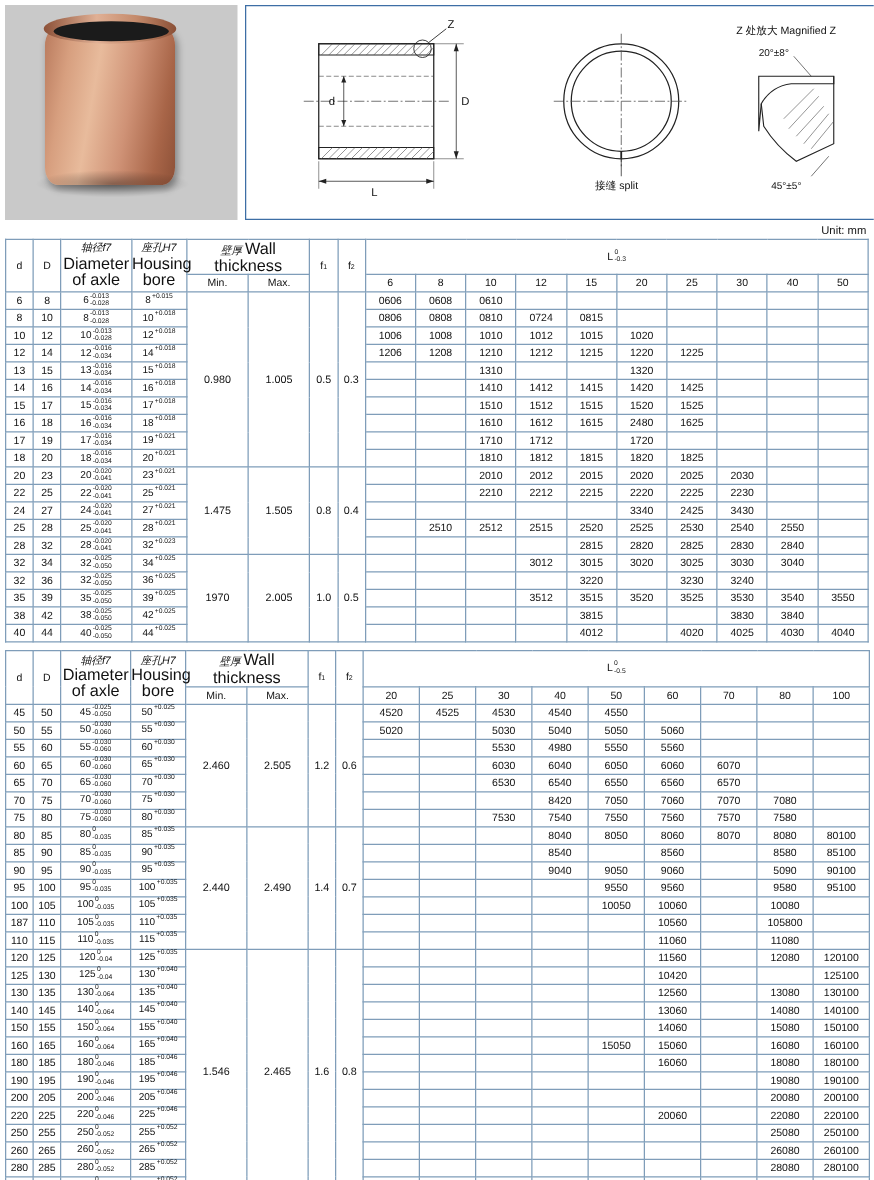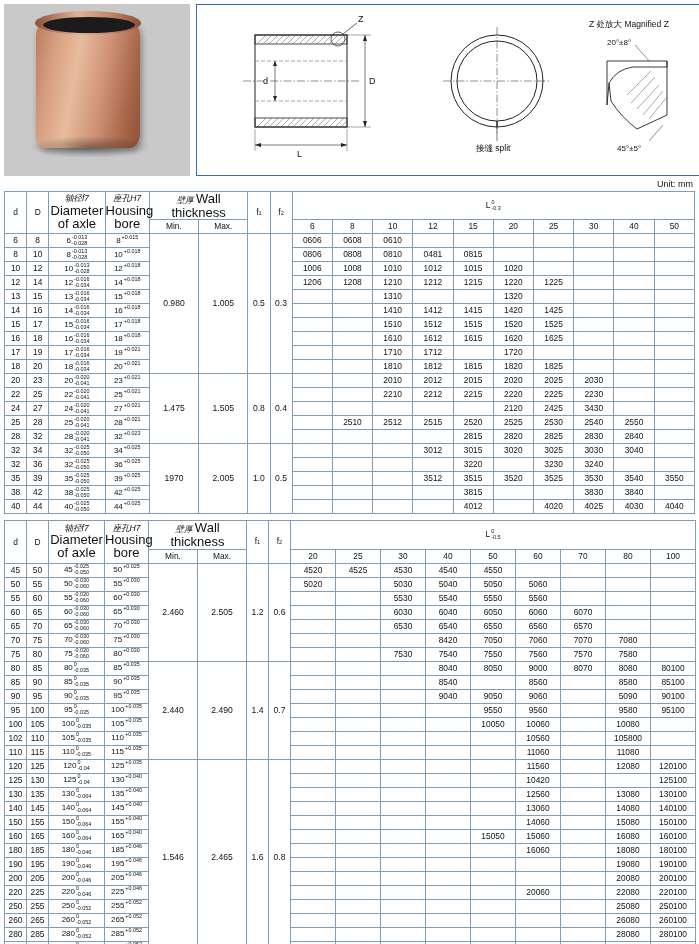--- a/index.html
+++ b/index.html
@@ -305,21 +305,21 @@
           <td></td>
         </tr>
         <tr>
           <td class="d">8</td>
           <td class="D">10</td>
           <td class="tol">8<span class="frac"><span>-0.013</span><span>-0.028</span></span></td>
           <td class="tol">10<span class="frac"><span>+0.018</span><span>&nbsp;</span></span></td>
           <td>0806</td>
           <td>0808</td>
           <td>0810</td>
-          <td>0481</td>
+          <td>0724</td>
           <td>0815</td>
           <td></td>
           <td></td>
           <td></td>
           <td></td>
           <td></td>
         </tr>
         <tr>
           <td class="d">10</td>
           <td class="D">12</td>
@@ -403,21 +403,21 @@
         <tr>
           <td class="d">16</td>
           <td class="D">18</td>
           <td class="tol">16<span class="frac"><span>-0.016</span><span>-0.034</span></span></td>
           <td class="tol">18<span class="frac"><span>+0.018</span><span>&nbsp;</span></span></td>
           <td></td>
           <td></td>
           <td>1610</td>
           <td>1612</td>
           <td>1615</td>
-          <td>1620</td>
+          <td>2480</td>
           <td>1625</td>
           <td></td>
           <td></td>
           <td></td>
         </tr>
         <tr>
           <td class="d">17</td>
           <td class="D">19</td>
           <td class="tol">17<span class="frac"><span>-0.016</span><span>-0.034</span></span></td>
           <td class="tol">19<span class="frac"><span>+0.021</span><span>&nbsp;</span></span></td>
@@ -487,21 +487,21 @@
         <tr>
           <td class="d">24</td>
           <td class="D">27</td>
           <td class="tol">24<span class="frac"><span>-0.020</span><span>-0.041</span></span></td>
           <td class="tol">27<span class="frac"><span>+0.021</span><span>&nbsp;</span></span></td>
           <td></td>
           <td></td>
           <td></td>
           <td></td>
           <td></td>
-          <td>2120</td>
+          <td>3340</td>
           <td>2425</td>
           <td>3430</td>
           <td></td>
           <td></td>
         </tr>
         <tr>
           <td class="d">25</td>
           <td class="D">28</td>
           <td class="tol">25<span class="frac"><span>-0.020</span><span>-0.041</span></span></td>
           <td class="tol">28<span class="frac"><span>+0.021</span><span>&nbsp;</span></span></td>
@@ -707,21 +707,21 @@
           <td></td>
         </tr>
         <tr>
           <td class="d">55</td>
           <td class="D">60</td>
           <td class="tol">55<span class="frac"><span>-0.030</span><span>-0.060</span></span></td>
           <td class="tol">60<span class="frac"><span>+0.030</span><span>&nbsp;</span></span></td>
           <td></td>
           <td></td>
           <td>5530</td>
-          <td>5540</td>
+          <td>4980</td>
           <td>5550</td>
           <td>5560</td>
           <td></td>
           <td></td>
           <td></td>
         </tr>
         <tr>
           <td class="d">60</td>
           <td class="D">65</td>
           <td class="tol">60<span class="frac"><span>-0.030</span><span>-0.060</span></span></td>
@@ -788,21 +788,21 @@
           <td class="tol">85<span class="frac"><span>+0.035</span><span>&nbsp;</span></span></td>
           <td class="wall" rowspan="7">2.440</td>
           <td class="wall" rowspan="7">2.490</td>
           <td class="wall" rowspan="7">1.4</td>
           <td class="wall" rowspan="7">0.7</td>
           <td></td>
           <td></td>
           <td></td>
           <td>8040</td>
           <td>8050</td>
-          <td>9000</td>
+          <td>8060</td>
           <td>8070</td>
           <td>8080</td>
           <td>80100</td>
         </tr>
         <tr>
           <td class="d">85</td>
           <td class="D">90</td>
           <td class="tol">85<span class="frac"><span>0</span><span>-0.035</span></span></td>
           <td class="tol">90<span class="frac"><span>+0.035</span><span>&nbsp;</span></span></td>
           <td></td>
@@ -854,21 +854,21 @@
           <td></td>
           <td></td>
           <td></td>
           <td>10050</td>
           <td>10060</td>
           <td></td>
           <td>10080</td>
           <td></td>
         </tr>
         <tr>
-          <td class="d">102</td>
+          <td class="d">187</td>
           <td class="D">110</td>
           <td class="tol">105<span class="frac"><span>0</span><span>-0.035</span></span></td>
           <td class="tol">110<span class="frac"><span>+0.035</span><span>&nbsp;</span></span></td>
           <td></td>
           <td></td>
           <td></td>
           <td></td>
           <td></td>
           <td>10560</td>
           <td></td>

